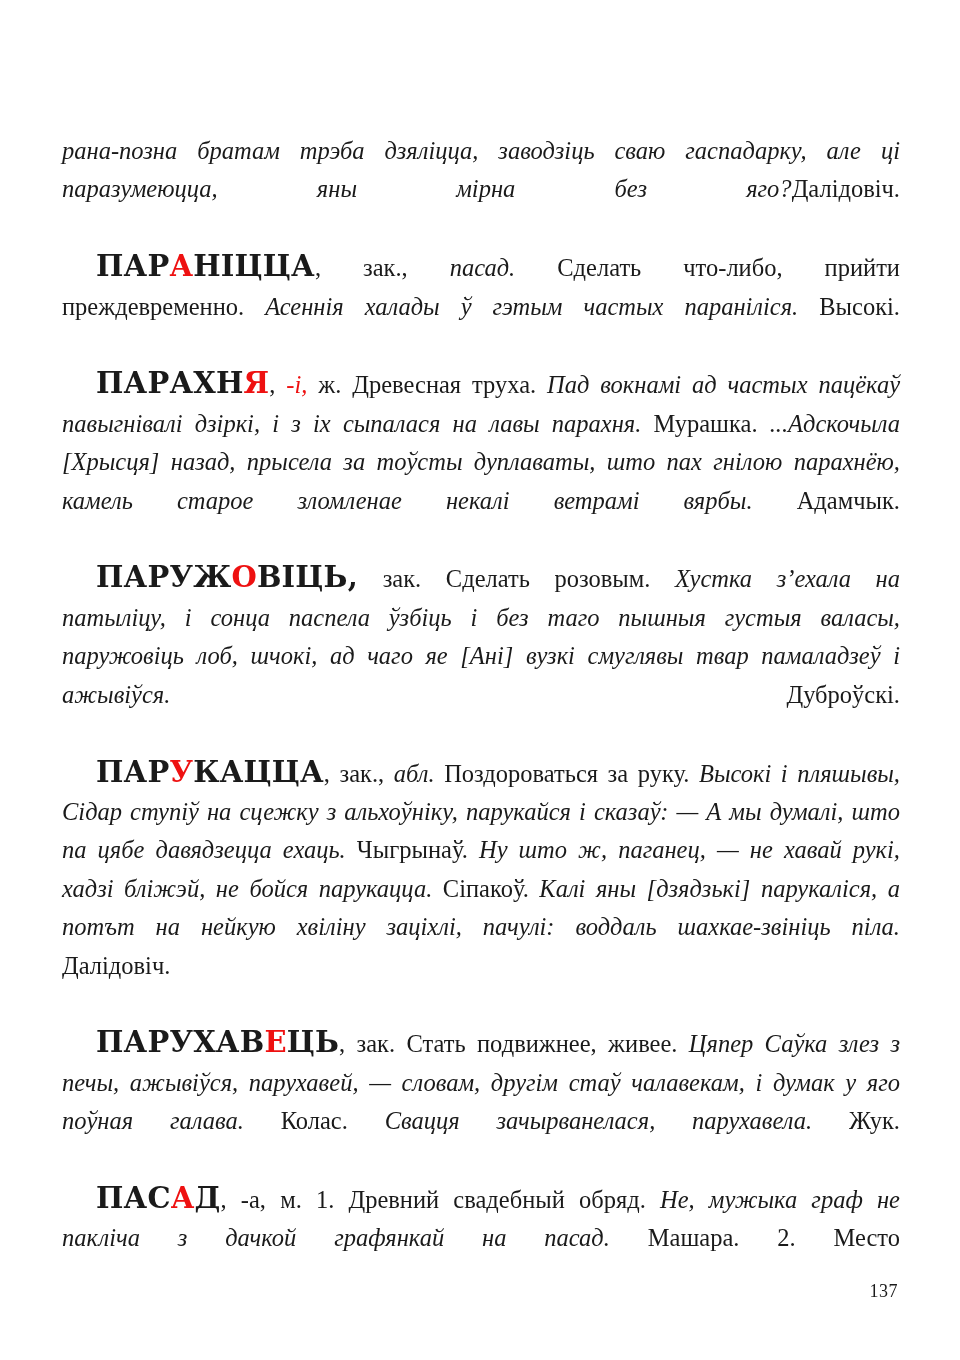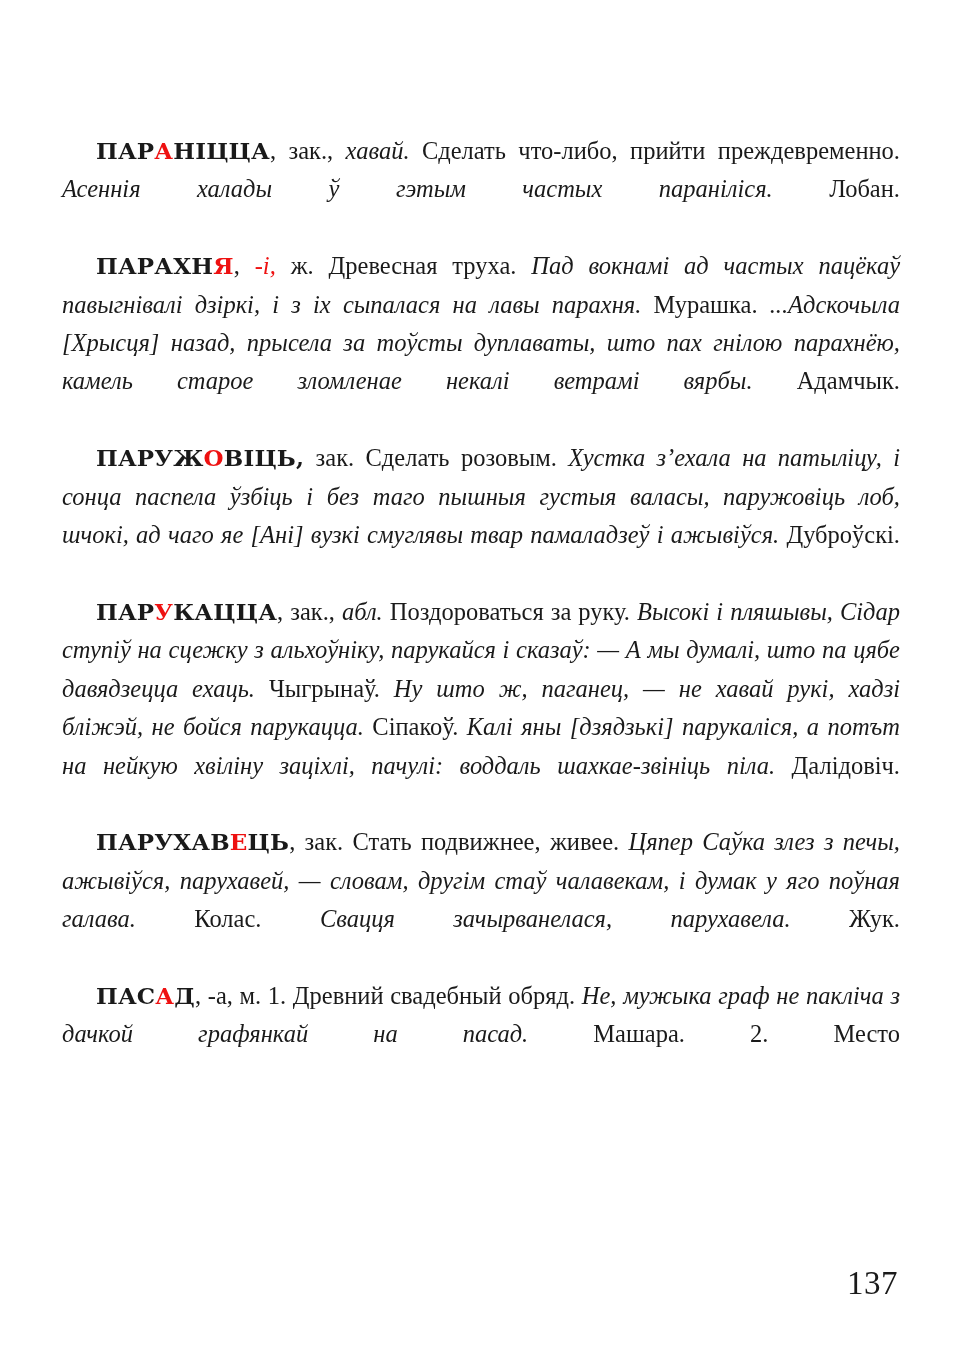--- a/index.html
+++ b/index.html
@@ -47,21 +47,21 @@
   .para::after {
     content: "";
     display: inline-block;
     width: 100%;
   }
 
   
   .headword {
     font-weight: bold;
     font-family: "DejaVu Serif", "Liberation Serif", serif;
-    font-size: 23px;
+    font-size: 29px;
     letter-spacing: 0.2px;
   }
   .stress {
     color: #ee1111;
   }
   .gram-up {               
     font-style: normal;
   }
   .gram-it {               
     font-style: italic;
@@ -85,34 +85,35 @@
   }
   .sensenum {
     font-style: normal;
   }
 
   
   .folio {
     position: absolute;
     right: 62px;
     bottom: 58px;
-    font-size: 33px;
+    font-size: 18px;
     font-family: "Liberation Serif", "DejaVu Serif", serif;
     color: #1a1a1a;
     letter-spacing: 0.5px;
   }
 </style>
 </head>
 <body>
 
 <div class="page">
   <div class="column">
 
+    <p class="para cont"><span class="quote">рана-позна братам трэба дзяліцца, заводзіць сваю гаспадарку, але ці паразумеюцца, яны мірна без яго?</span><span class="source">Далідовіч.</span></p>
 
-    <p class="para entry"><span class="headword"><span>ПАР</span><span class="stress">А</span><span>НІЦЦА</span></span><span>,</span><span class="gram-up"> зак., </span><span class="gram-it">хавай.</span><span class="def"> Сделать что-либо, прийти преждевременно. </span><span class="quote">Асеннія халады ў гэтым частых параніліся.</span><span class="source"> Лобан.</span></p>
+    <p class="para entry"><span class="headword"><span>ПАР</span><span class="stress">А</span><span>НІЦЦА</span></span><span>,</span><span class="gram-up"> зак., </span><span class="gram-it">пасад.</span><span class="def"> Сделать что-либо, прийти преждевременно. </span><span class="quote">Асеннія халады ў гэтым частых параніліся.</span><span class="source"> Высокі.</span></p>
 
     <p class="para entry"><span class="headword"><span>ПАРАХН</span><span class="stress">Я</span><span></span></span><span>,</span><span class="infl"> -і,</span><span class="gram-up"> ж.</span><span class="def"> Древесная труха. </span><span class="quote">Пад вокнамі ад частых пацёкаў павыгнівалі дзіркі, і з іх сыпалася на лавы парахня.</span><span class="source"> Мурашка. </span><span class="quote">...Адскочыла [Хрысця] назад, прысела за тоўсты дуплаваты, што пах гнілою парахнёю, камель старое зломленае некалі ветрамі вярбы.</span><span class="source"> Адамчык.</span></p>
 
     <p class="para entry"><span class="headword"><span>ПАРУЖ</span><span class="stress">О</span><span>ВІЦЬ,</span></span><span class="gram-up"> зак.</span><span class="def"> Сделать розовым. </span><span class="quote">Хустка з’ехала на патыліцу, і сонца паспела ўзбіць і без таго пышныя густыя валасы, паружовіць лоб, шчокі, ад чаго яе [Ані] вузкі смуглявы твар памаладзеў і ажывіўся.</span><span class="source"> Дуброўскі.</span></p>
 
     <p class="para entry"><span class="headword"><span>ПАР</span><span class="stress">У</span><span>КАЦЦА</span></span><span>,</span><span class="gram-up"> зак., </span><span class="gram-it">абл.</span><span class="def"> Поздороваться за руку. </span><span class="quote">Высокі і пляшывы, Сідар ступіў на сцежку з альхоўніку, парукайся і сказаў: — А мы думалі, што па цябе давядзецца ехаць.</span><span class="source"> Чыгрынаў. </span><span class="quote">Ну што ж, паганец, — не хавай рукі, хадзі бліжэй, не бойся парукацца.</span><span class="source"> Сіпакоў. </span><span class="quote">Калі яны [дзядзькі] парукаліся, а потът на нейкую хвіліну заціхлі, пачулі: воддаль шахкае-звініць піла.</span><span class="source"> Далідовіч.</span></p>
 
     <p class="para entry"><span class="headword"><span>ПАРУХАВ</span><span class="stress">Е</span><span>ЦЬ</span></span><span>,</span><span class="gram-up"> зак.</span><span class="def"> Стать подвижнее, живее. </span><span class="quote">Цяпер Саўка злез з печы, ажывіўся, парухавей, — словам, другім стаў чалавекам, і думак у яго поўная галава.</span><span class="source"> Колас. </span><span class="quote">Свацця зачырванелася, парухавела.</span><span class="source"> Жук.</span></p>
 
     <p class="para entry"><span class="headword"><span>ПАС</span><span class="stress">А</span><span>Д</span></span><span>,</span><span class="infl-plain"> -а,</span><span class="gram-up"> м.</span><span class="sensenum"> 1.</span><span class="def"> Древний свадебный обряд. </span><span class="quote">Не, мужыка граф не пакліча з дачкой графянкай на пасад.</span><span class="source"> Машара. </span><span class="sensenum">2.</span><span class="def"> Место</span></p>

